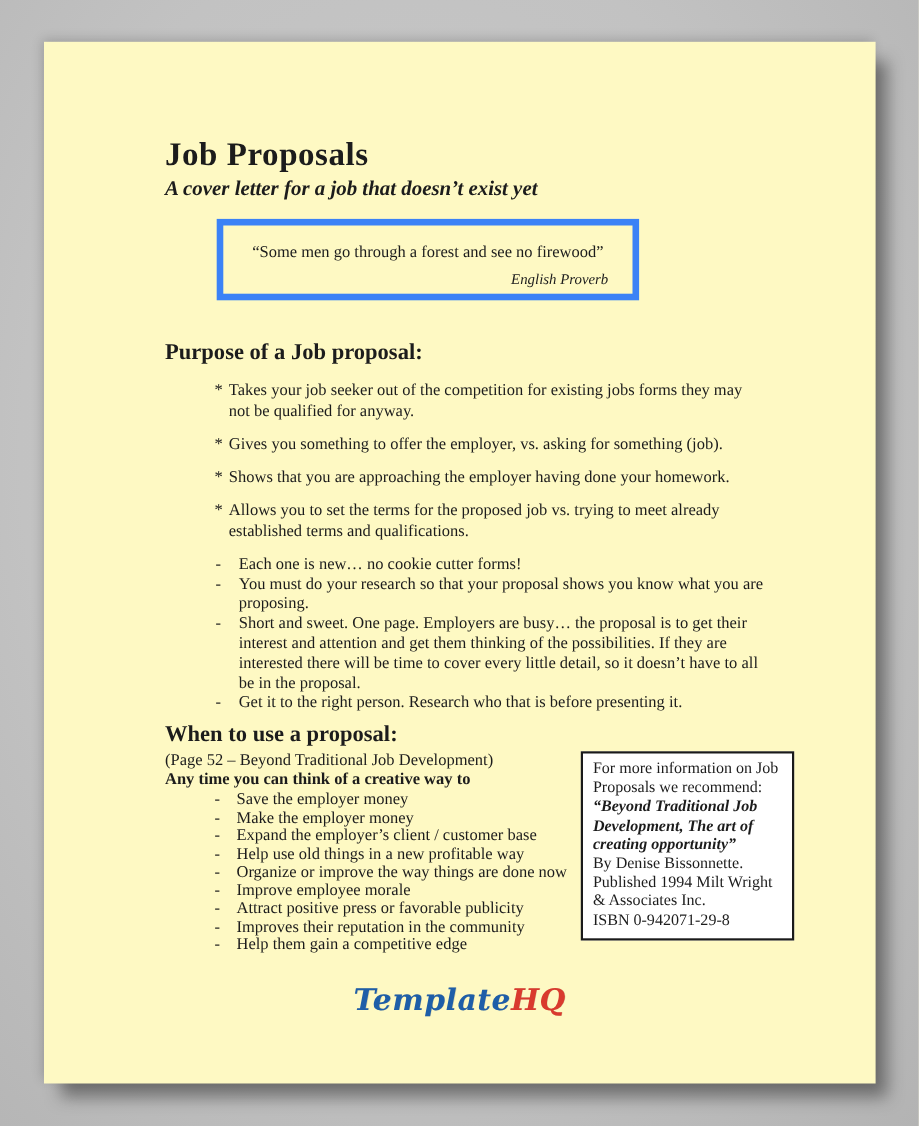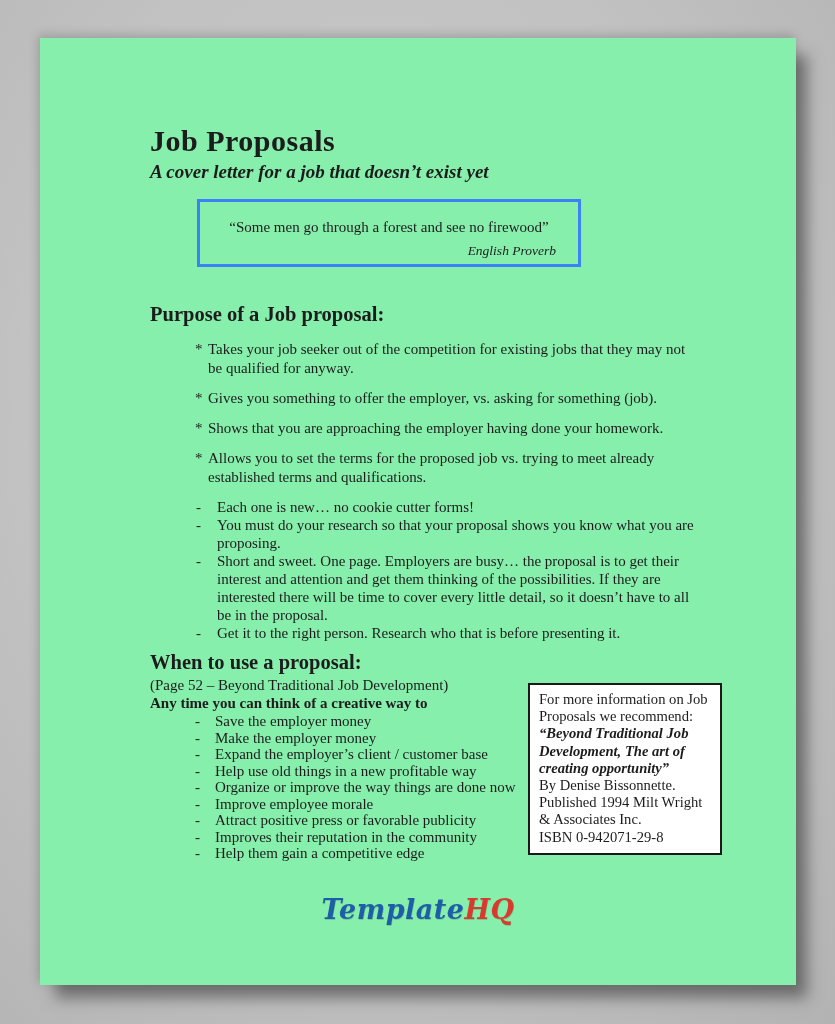--- a/index.html
+++ b/index.html
@@ -5,37 +5,37 @@
   * { box-sizing: border-box; margin: 0; padding: 0; }
   html, body {
     width: 835px; height: 1024px;
     font-family: "Liberation Serif", serif;
     background: radial-gradient(ellipse at 45% 40%, #c9c9c9 0%, #c2c2c2 55%, #b3b3b3 100%);
     overflow: hidden;
   }
   .paper {
     position: absolute; left: 40px; top: 38px;
     width: 756px; height: 947px;
-    background: #86efac;
+    background: #fef9c3;
     box-shadow: 13px 15px 14px -2px rgba(50,50,50,0.55),
                 -2px -3px 10px rgba(0,0,0,0.18);
     color: #1c1c1c;
   }
   .content {
     position: absolute; left: 110px; top: 86px; width: 578px;
   }
   .doc-title {
     font-size: 30px; font-weight: bold; letter-spacing: 0.5px;
   }
   .doc-subtitle {
     font-size: 19px; font-weight: bold; font-style: italic; margin-top: 3px;
   }
   .quote-box {
     margin: 16px 0 0 47px; width: 384px;
-    border: 3px solid #3b82f6;
+    border: 6px solid #3b82f6;
     padding: 17px 10px 5px 10px;
   }
   .quote-text { font-size: 15px; text-align: center; }
   .quote-attr { font-size: 13.5px; font-style: italic; text-align: right; margin-top: 7px; padding-right: 12px; }
   .section-heading {
     font-size: 20.5px; font-weight: bold;
   }
   .h-purpose { margin-top: 36px; }
   .h-keys    { margin-top: 16px; }
   .h-when    { margin-top: 9px; }
@@ -78,21 +78,21 @@
 
     <div class="quote-box">
       <div class="quote-text">“Some men go through a forest and see no firewood”</div>
       <div class="quote-attr">English Proverb</div>
     </div>
 
     <div class="section-heading h-purpose">Purpose of a Job proposal:</div>
     <div class="star-list">
       <div class="li">
         <span class="bullet">*</span>
-        <span>Takes your job seeker out of the competition for existing jobs that they may not be qualified for anyway.</span>
+        <span>Takes your job seeker out of the competition for existing jobs forms they may not be qualified for anyway.</span>
       </div>
       <div class="li">
         <span class="bullet">*</span>
         <span>Gives you something to offer the employer, vs. asking for something (job).</span>
       </div>
       <div class="li">
         <span class="bullet">*</span>
         <span>Shows that you are approaching the employer having done your homework.</span>
       </div>
       <div class="li">

